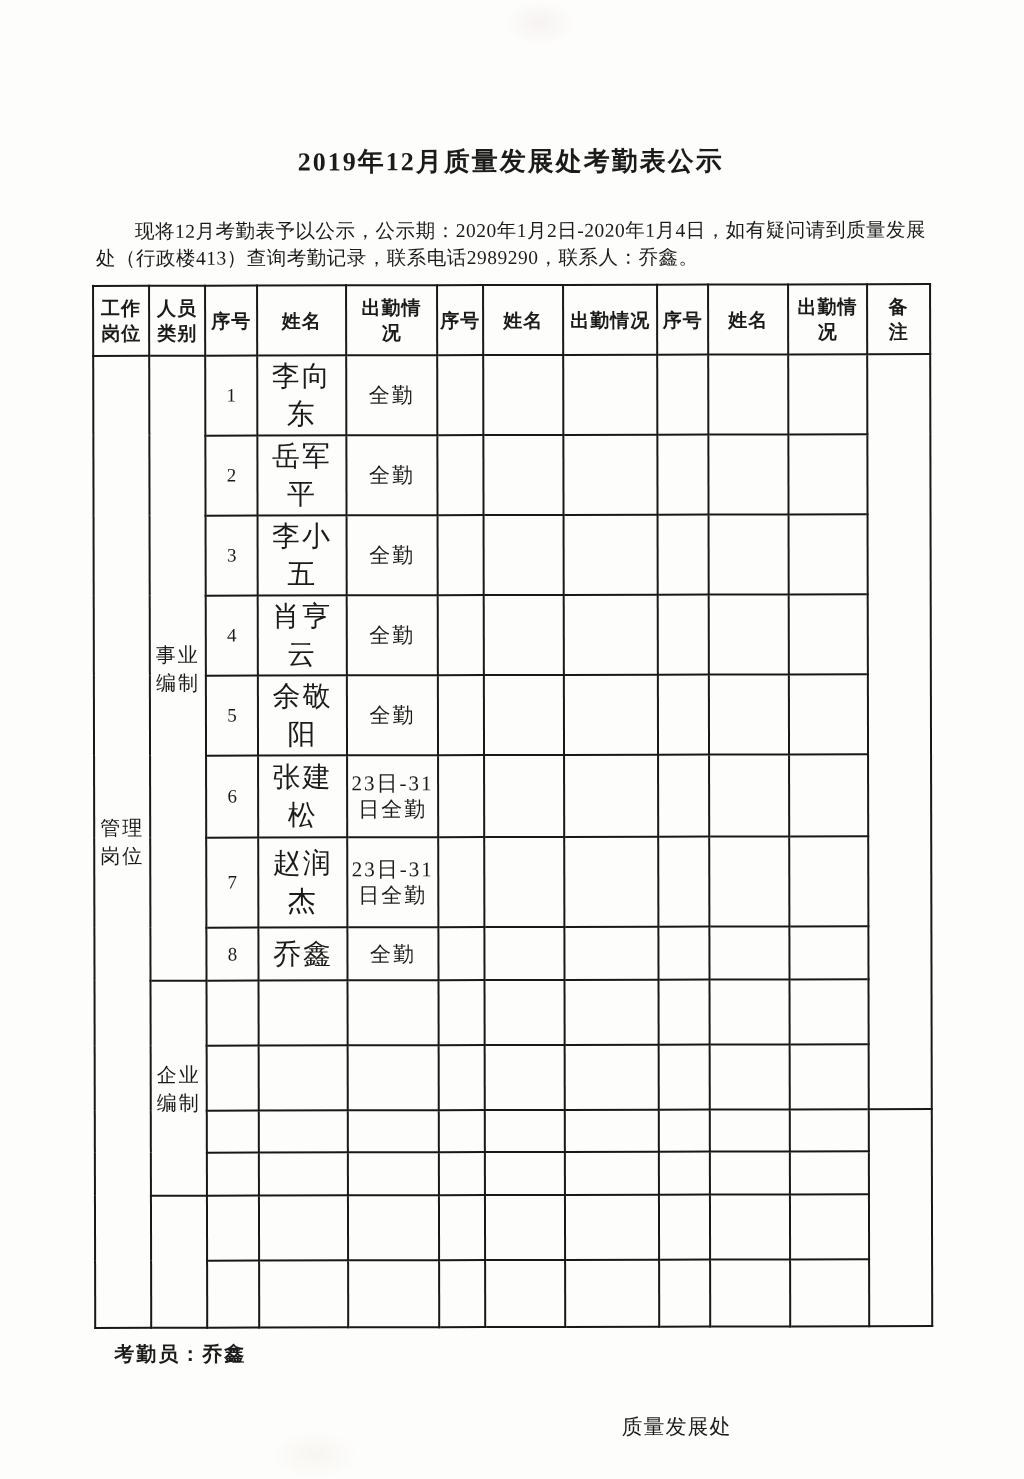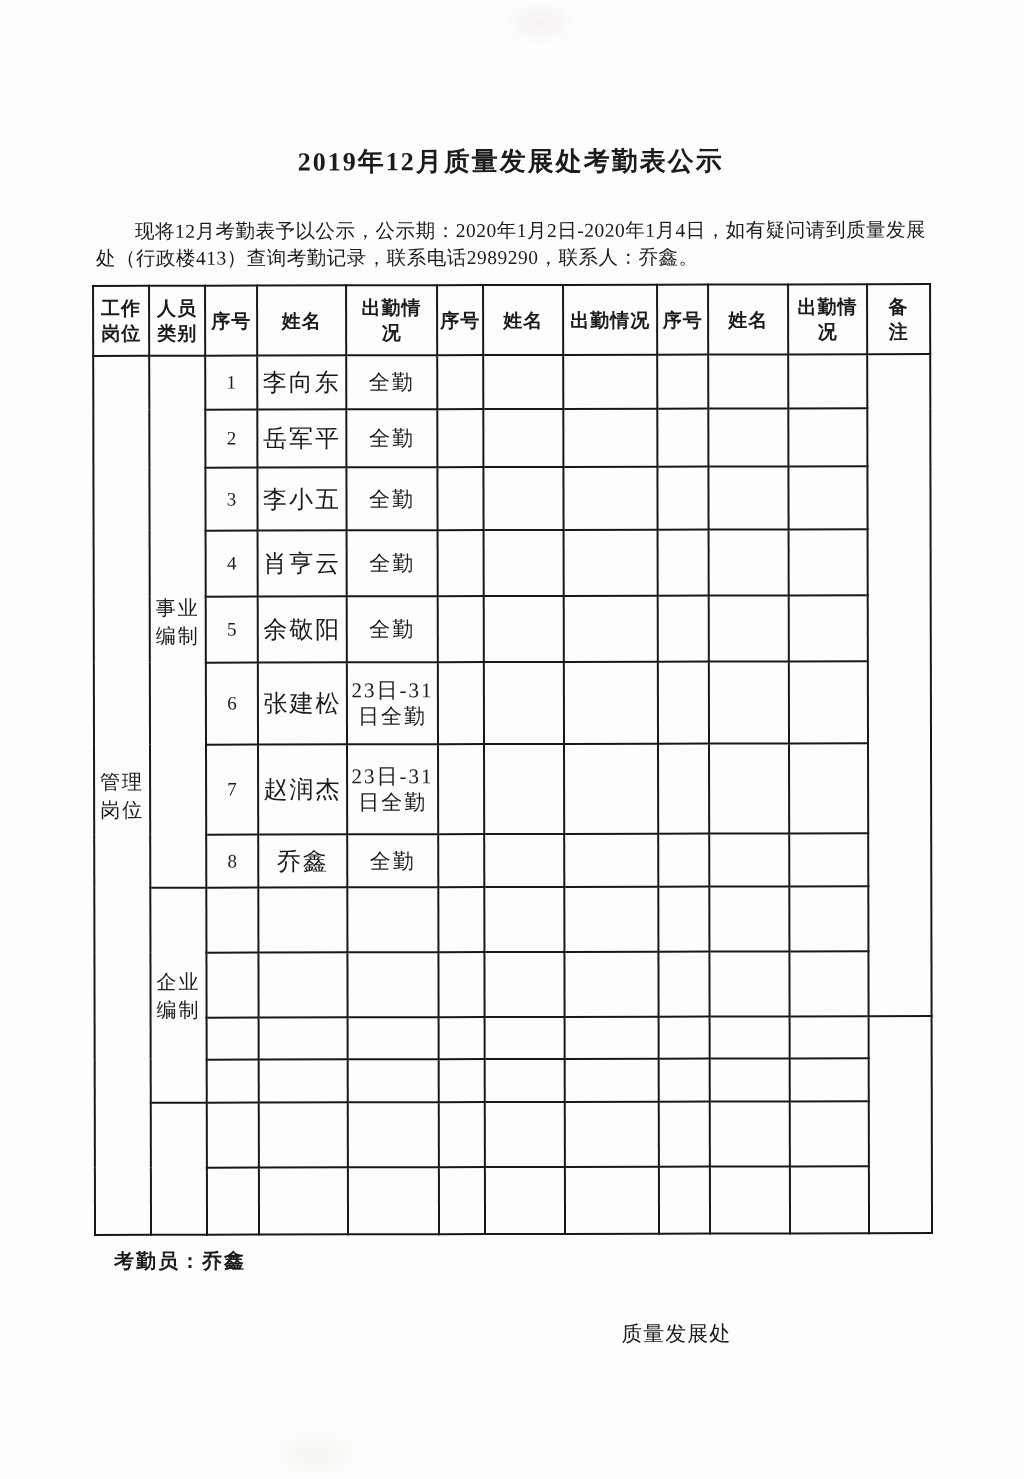--- a/index.html
+++ b/index.html
@@ -68,21 +68,21 @@
     overflow:hidden;
     font-weight:400;
   }
   table.attendance th {
     font-size:19px;
     line-height:25px;
     letter-spacing:1px;
     font-weight:600;
   }
   td.c-no   { font-size:19px; letter-spacing:0; }
-  td.c-name { font-size:24px; letter-spacing:2px; }
+  td.c-name { font-size:28px; letter-spacing:2px; }
   td.c-att  { font-size:21px; line-height:26px; letter-spacing:2px; }
   td.c-group{ font-size:20px; line-height:28px; letter-spacing:2px; }
   .recorder {
     margin:12px 0 0 113px;
     font-size:20px;
     letter-spacing:2px;
     font-weight:600;
   }
   .signature {
     margin:6px 0 0 505px;

